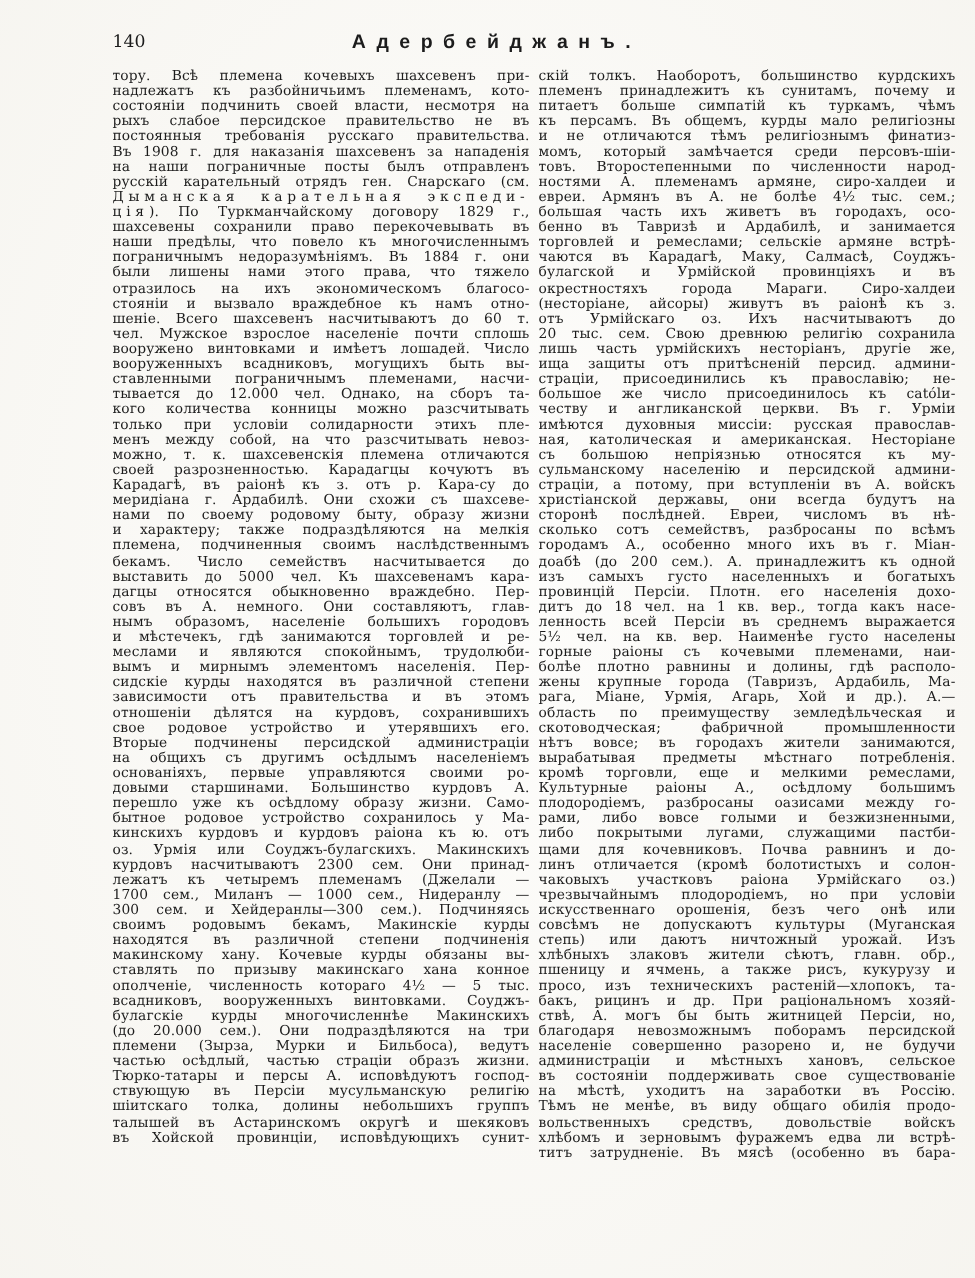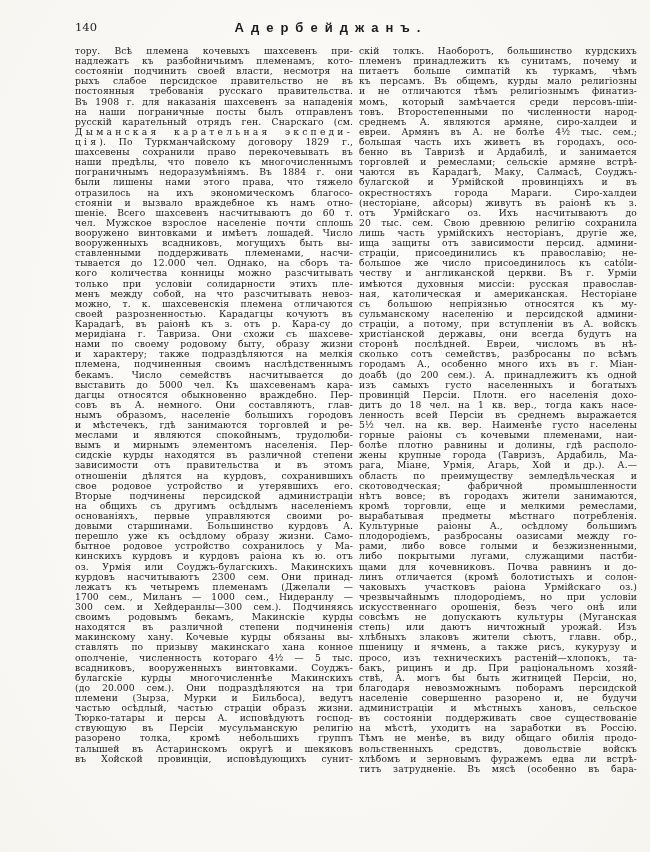--- a/index.html
+++ b/index.html
@@ -94,29 +94,29 @@
         <div class="line"><span>шахсевены сохранили право перекочевывать въ</span></div>
         <div class="line"><span>наши предѣлы, что повело къ многочисленнымъ</span></div>
         <div class="line"><span>пограничнымъ недоразумѣніямъ. Въ 1884 г. они</span></div>
         <div class="line"><span>были лишены нами этого права, что тяжело</span></div>
         <div class="line"><span>отразилось на ихъ экономическомъ благосо-</span></div>
         <div class="line"><span>стояніи и вызвало враждебное къ намъ отно-</span></div>
         <div class="line"><span>шеніе. Всего шахсевенъ насчитываютъ до 60 т.</span></div>
         <div class="line"><span>чел. Мужское взрослое населеніе почти сплошь</span></div>
         <div class="line"><span>вооружено винтовками и имѣетъ лошадей. Число</span></div>
         <div class="line"><span>вооруженныхъ всадниковъ, могущихъ быть вы-</span></div>
-        <div class="line"><span>ставленными поддерживать племенами, насчи-</span></div>
+        <div class="line"><span>ставленными пограничнымъ племенами, насчи-</span></div>
         <div class="line"><span>тывается до 12.000 чел. Однако, на сборъ та-</span></div>
         <div class="line"><span>кого количества конницы можно разсчитывать</span></div>
         <div class="line"><span>только при условіи солидарности этихъ пле-</span></div>
         <div class="line"><span>менъ между собой, на что разсчитывать невоз-</span></div>
         <div class="line"><span>можно, т. к. шахсевенскія племена отличаются</span></div>
         <div class="line"><span>своей разрозненностью. Карадагцы кочуютъ въ</span></div>
         <div class="line"><span>Карадагѣ, въ раіонѣ къ з. отъ р. Кара-су до</span></div>
-        <div class="line"><span>меридіана г. Тавриза. Они схожи съ шахсеве-</span></div>
+        <div class="line"><span>меридіана г. Ардабилѣ. Они схожи съ шахсеве-</span></div>
         <div class="line"><span>нами по своему родовому быту, образу жизни</span></div>
         <div class="line"><span>и характеру; также подраздѣляются на мелкія</span></div>
         <div class="line"><span>племена, подчиненныя своимъ наслѣдственнымъ</span></div>
         <div class="line"><span>бекамъ. Число семействъ насчитывается до</span></div>
         <div class="line"><span>выставить до 5000 чел. Къ шахсевенамъ кара-</span></div>
         <div class="line"><span>дагцы относятся обыкновенно враждебно. Пер-</span></div>
         <div class="line"><span>совъ въ А. немного. Они составляютъ, глав-</span></div>
         <div class="line"><span>нымъ образомъ, населеніе большихъ городовъ</span></div>
         <div class="line"><span>и мѣстечекъ, гдѣ занимаются торговлей и ре-</span></div>
         <div class="line"><span>меслами и являются спокойнымъ, трудолюби-</span></div>
@@ -142,45 +142,45 @@
         <div class="line"><span>макинскому хану. Кочевые курды обязаны вы-</span></div>
         <div class="line"><span>ставлять по призыву макинскаго хана конное</span></div>
         <div class="line"><span>ополченіе, численность котораго 4½ — 5 тыс.</span></div>
         <div class="line"><span>всадниковъ, вооруженныхъ винтовками. Соуджъ-</span></div>
         <div class="line"><span>булагскіе курды многочисленнѣе Макинскихъ</span></div>
         <div class="line"><span>(до 20.000 сем.). Они подраздѣляются на три</span></div>
         <div class="line"><span>племени (Зырза, Мурки и Бильбоса), ведутъ</span></div>
         <div class="line"><span>частью осѣдлый, частью страціи образъ жизни.</span></div>
         <div class="line"><span>Тюрко-татары и персы А. исповѣдуютъ господ-</span></div>
         <div class="line"><span>ствующую въ Персіи мусульманскую религію</span></div>
-        <div class="line"><span>разорено толка, кромѣ небольшихъ группъ</span></div>
+        <div class="line"><span>шіитскаго толка, долины небольшихъ группъ</span></div>
         <div class="line"><span>талышей въ Астаринскомъ округѣ и шекяковъ</span></div>
         <div class="line"><span>въ Хойской провинціи, исповѣдующихъ сунит-</span></div>
       </div>
     <div class="col">
         <div class="line"><span>скій толкъ. Наоборотъ, большинство курдскихъ</span></div>
         <div class="line"><span>племенъ принадлежитъ къ сунитамъ, почему и</span></div>
         <div class="line"><span>питаетъ больше симпатій къ туркамъ, чѣмъ</span></div>
         <div class="line"><span>къ персамъ. Въ общемъ, курды мало религіозны</span></div>
         <div class="line"><span>и не отличаются тѣмъ религіознымъ финатиз-</span></div>
         <div class="line"><span>момъ, который замѣчается среди персовъ-шіи-</span></div>
         <div class="line"><span>товъ. Второстепенными по численности народ-</span></div>
-        <div class="line"><span>среднемъ А. являются армяне, сиро-халдеи и</span></div>
+        <div class="line"><span>ностями А. племенамъ армяне, сиро-халдеи и</span></div>
         <div class="line"><span>евреи. Армянъ въ А. не болѣе 4½ тыс. сем.;</span></div>
         <div class="line"><span>большая часть ихъ живетъ въ городахъ, осо-</span></div>
         <div class="line"><span>бенно въ Тавризѣ и Ардабилѣ, и занимается</span></div>
         <div class="line"><span>торговлей и ремеслами; сельскіе армяне встрѣ-</span></div>
         <div class="line"><span>чаются въ Карадагѣ, Маку, Салмасѣ, Соуджъ-</span></div>
         <div class="line"><span>булагской и Урмійской провинціяхъ и въ</span></div>
         <div class="line"><span>окрестностяхъ города Мараги. Сиро-халдеи</span></div>
         <div class="line"><span>(несторіане, айсоры) живутъ въ раіонѣ къ з.</span></div>
         <div class="line"><span>отъ Урмійскаго оз. Ихъ насчитываютъ до</span></div>
         <div class="line"><span>20 тыс. сем. Свою древнюю религію сохранила</span></div>
         <div class="line"><span>лишь часть урмійскихъ несторіанъ, другіе же,</span></div>
-        <div class="line"><span>ища защиты отъ зависимости персид. админи-</span></div>
+        <div class="line"><span>ища защиты отъ притѣсненій персид. админи-</span></div>
         <div class="line"><span>страціи, присоединились къ православію; не-</span></div>
         <div class="line"><span>большое же число присоединилось къ católи-</span></div>
         <div class="line"><span>честву и англиканской церкви. Въ г. Урміи</span></div>
         <div class="line"><span>имѣются духовныя миссіи: русская православ-</span></div>
         <div class="line"><span>ная, католическая и американская. Несторіане</span></div>
         <div class="line"><span>съ большою непріязнью относятся къ му-</span></div>
         <div class="line"><span>сульманскому населенію и персидской админи-</span></div>
         <div class="line"><span>страціи, а потому, при вступленіи въ А. войскъ</span></div>
         <div class="line"><span>христіанской державы, они всегда будутъ на</span></div>
         <div class="line"><span>сторонѣ послѣдней. Евреи, числомъ въ нѣ-</span></div>
@@ -192,22 +192,22 @@
         <div class="line"><span>дитъ до 18 чел. на 1 кв. вер., тогда какъ насе-</span></div>
         <div class="line"><span>ленность всей Персіи въ среднемъ выражается</span></div>
         <div class="line"><span>5½ чел. на кв. вер. Наименѣе густо населены</span></div>
         <div class="line"><span>горные раіоны съ кочевыми племенами, наи-</span></div>
         <div class="line"><span>болѣе плотно равнины и долины, гдѣ располо-</span></div>
         <div class="line"><span>жены крупные города (Тавризъ, Ардабиль, Ма-</span></div>
         <div class="line"><span>рага, Міане, Урмія, Агарь, Хой и др.). А.—</span></div>
         <div class="line"><span>область по преимуществу земледѣльческая и</span></div>
         <div class="line"><span>скотоводческая; фабричной промышленности</span></div>
         <div class="line"><span>нѣтъ вовсе; въ городахъ жители занимаются,</span></div>
+        <div class="line"><span>вырабатывая предметы мѣстнаго потребленія.</span></div>
         <div class="line"><span>кромѣ торговли, еще и мелкими ремеслами,</span></div>
-        <div class="line"><span>вырабатывая предметы мѣстнаго потребленія.</span></div>
         <div class="line"><span>Культурные раіоны А., осѣдлому большимъ</span></div>
         <div class="line"><span>плодородіемъ, разбросаны оазисами между го-</span></div>
         <div class="line"><span>рами, либо вовсе голыми и безжизненными,</span></div>
         <div class="line"><span>либо покрытыми лугами, служащими пастби-</span></div>
         <div class="line"><span>щами для кочевниковъ. Почва равнинъ и до-</span></div>
         <div class="line"><span>линъ отличается (кромѣ болотистыхъ и солон-</span></div>
         <div class="line"><span>чаковыхъ участковъ раіона Урмійскаго оз.)</span></div>
         <div class="line"><span>чрезвычайнымъ плодородіемъ, но при условіи</span></div>
         <div class="line"><span>искусственнаго орошенія, безъ чего онѣ или</span></div>
         <div class="line"><span>совсѣмъ не допускаютъ культуры (Муганская</span></div>

